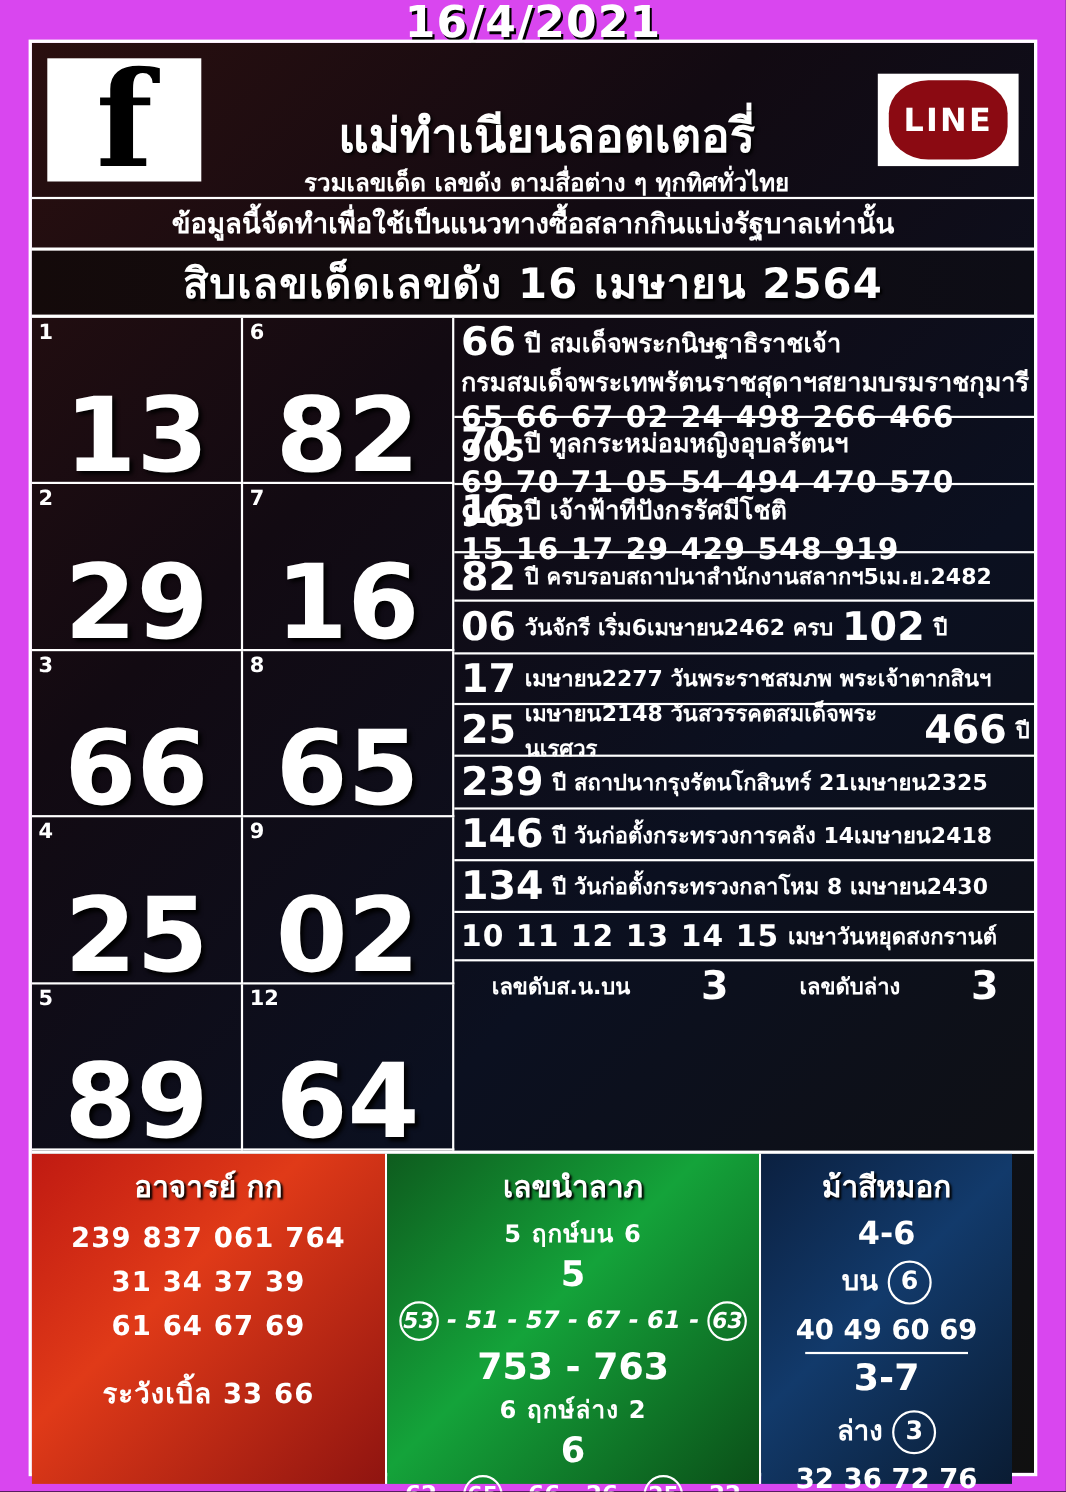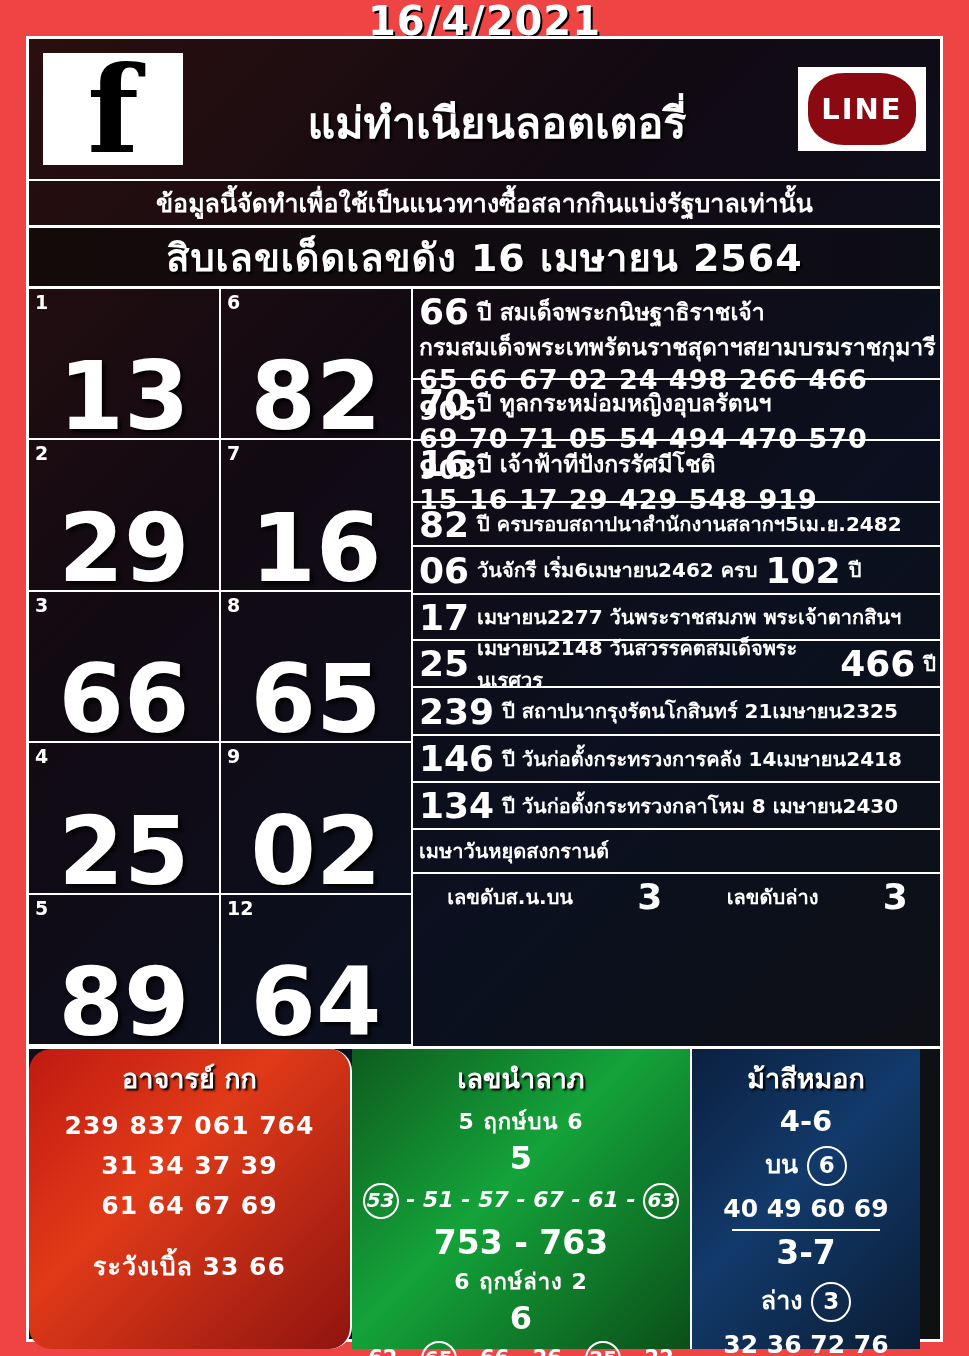--- a/index.html
+++ b/index.html
@@ -1,17 +1,17 @@
 <!DOCTYPE html>
 <html><head>
 <meta charset="utf-8">
 <style>
   html,body{margin:0;padding:0;background:#000;}
   body{width:969px;height:1356px;font-family:"DejaVu Sans","Liberation Sans",sans-serif;overflow:hidden;}
-  .page{position:relative;width:969px;height:1356px;background:#ef4444;}
+  .page{position:relative;width:969px;height:1356px;background:#d946ef;}
 
   
   .date-bar{position:absolute;left:0;top:0;width:969px;height:42px;display:flex;align-items:center;justify-content:center;}
   .date-text{color:#fff;font-size:40px;font-weight:bold;letter-spacing:1px;text-shadow:2px 2px 0 #000;line-height:42px;}
 
   
   .frame{position:absolute;left:26px;top:36px;width:917px;height:1306px;border:3px solid #ffffff;box-sizing:border-box;
          background:linear-gradient(135deg,#2a0f0f 0%,#120a12 30%,#0b1020 60%,#101010 100%);}
 
   
@@ -44,21 +44,21 @@
   .inforow{position:relative;box-sizing:border-box;border-bottom:2px solid #fff;color:#fff;padding:2px 6px;}
   .big{font-size:36px;font-weight:bold;vertical-align:middle;}
   .med{font-size:23px;font-weight:bold;vertical-align:middle;}
   .sm{font-size:20px;font-weight:bold;vertical-align:middle;}
   .nums{font-size:27px;font-weight:bold;letter-spacing:1px;}
   .r-flex{display:flex;align-items:center;gap:8px;}
 
   
   .bottom{position:relative;height:300px;display:flex;}
   .panel{position:relative;box-sizing:border-box;color:#fff;text-align:center;}
-  .p1{width:323px;background:linear-gradient(135deg,#c01a12,#e03a18 40%,#8f1410);border-right:2px solid #fff;border-radius:22px;}
+  .p1{width:323px;background:linear-gradient(135deg,#c01a12,#e03a18 40%,#8f1410);border-right:2px solid #fff;}
   .p2{width:340px;background:linear-gradient(135deg,#0e5c1e,#14a33a 45%,#0b4f18);border-right:2px solid #fff;}
   .p3{width:228px;background:linear-gradient(135deg,#0b2040,#123a6b 45%,#0a1c33);}
   .p-title{font-size:27px;font-weight:bold;padding-top:8px;text-shadow:2px 2px 2px #000;}
   .p-line{font-size:25px;font-weight:bold;padding-top:11px;letter-spacing:1px;}
   .p-line.sm2{font-size:22px;}
   .p-big{font-size:32px;font-weight:bold;padding-top:6px;}
   .circle-n{display:inline-block;border:2px solid #fff;border-radius:50%;width:32px;height:32px;line-height:30px;font-size:20px;font-weight:bold;text-align:center;}
   .circle-b{display:inline-block;border:2px solid #fff;border-radius:50%;width:36px;height:36px;line-height:34px;font-size:23px;font-weight:bold;text-align:center;vertical-align:middle;}
   .rule{border-top:2px solid #fff;margin:6px 40px 0 40px;}
 </style>
@@ -71,20 +71,21 @@
     <div class="date-text">16/4/2021</div>
   </div>
 
   <div class="frame">
 
     <div class="header">
       <div class="fb-logo">
         <div class="fb-glyph">f</div>
       </div>
       <div class="head-title">แม่ทำเนียนลอตเตอรี่</div>
+      <div class="head-sub">รวมเลขเด็ด เลขดัง ตามสื่อต่าง ๆ ทุกทิศทั่วไทย</div>
       <div class="line-logo">
         <div class="line-circle">
           <span class="line-text">LINE</span>
         </div>
       </div>
     </div>
 
     <div class="notice">
       <span>ข้อมูลนี้จัดทำเพื่อใช้เป็นแนวทางซื้อสลากกินแบ่งรัฐบาลเท่านั้น</span>
     </div>
@@ -198,20 +199,21 @@
           <span class="big">146</span>
           <span class="sm">ปี วันก่อตั้งกระทรวงการคลัง 14เมษายน2418</span>
         </div>
 
         <div class="inforow r-flex" style="height:47px;">
           <span class="big">134</span>
           <span class="sm">ปี วันก่อตั้งกระทรวงกลาโหม 8 เมษายน2430</span>
         </div>
 
         <div class="inforow r-flex" style="height:44px;">
+          <span class="nums">10 11 12 13 14 15</span>
           <span class="sm">เมษาวันหยุดสงกรานต์</span>
         </div>
 
         <div class="inforow r-flex" style="height:45px;justify-content:space-around;border-bottom:none;">
           <span class="sm">เลขดับส.น.บน</span>
           <span class="big">3</span>
           <span class="sm">เลขดับล่าง</span>
           <span class="big">3</span>
         </div>
 

